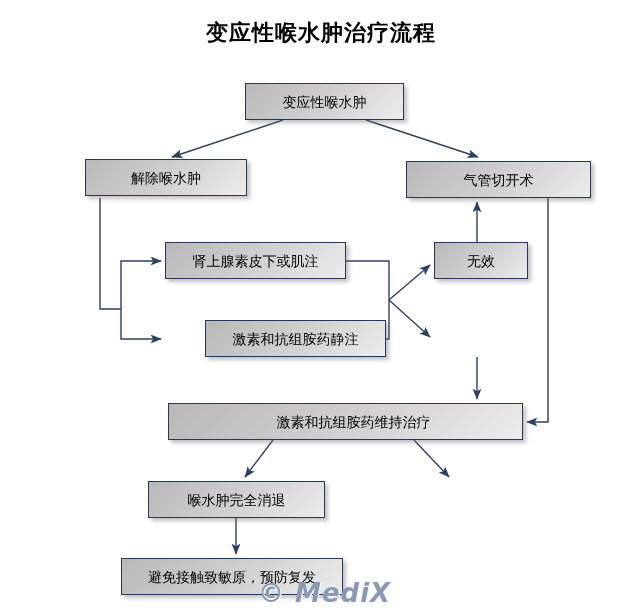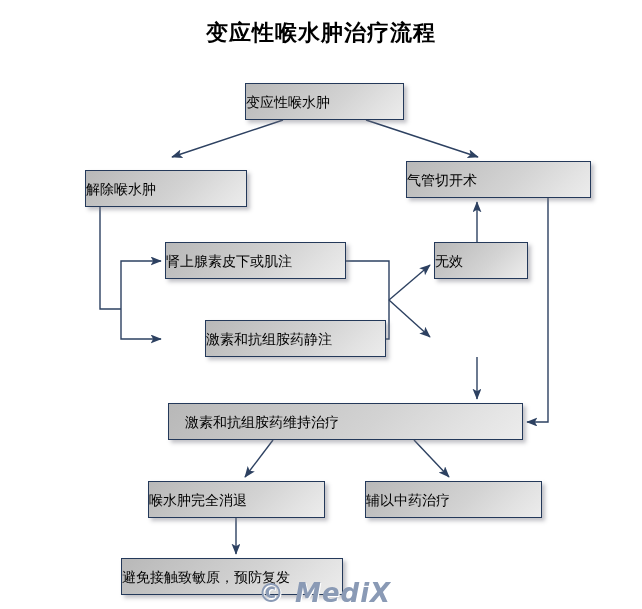--- a/index.html
+++ b/index.html
@@ -29,20 +29,21 @@
     color: #000000;
     letter-spacing: 1px;
   }
   .node {
     position: absolute;
     border: 1px solid #24395a;
     background: linear-gradient(135deg, #b8b8b8 0%, #c6c6c6 30%, #d3d3d3 58%, #e2e2e2 82%, #ececec 100%);
     box-shadow: 3px 3px 4px rgba(120,120,130,0.45);
     display: flex;
     align-items: center;
+    justify-content: center;
     color: #000000;
     font-size: 14px;
     line-height: 1;
     text-align: center;
     z-index: 5;
   }
   svg#wires {
     position: absolute;
     left: 0;
     top: 0;
@@ -102,21 +103,21 @@
       <path d="M414,440 L449,477" marker-end="url(#ah)"></path>
 
       <path d="M236,518 L236,554" marker-end="url(#ah)"></path>
     </g>
   </svg>
 
   <div class="node" style="left:245px;top:83px;width:159px;height:37px;">
     <span>变应性喉水肿</span>
   </div>
 
-  <div class="node" style="left:85px;top:170px;width:162px;height:37px;">
+  <div class="node" style="left:85px;top:159px;width:162px;height:37px;">
     <span>解除喉水肿</span>
   </div>
 
   <div class="node" style="left:406px;top:161px;width:185px;height:37px;">
     <span>气管切开术</span>
   </div>
 
   <div class="node" style="left:165px;top:242px;width:181px;height:37px;">
     <span>肾上腺素皮下或肌注</span>
   </div>
@@ -131,23 +132,20 @@
 
 
   <div class="node" style="left:168px;top:403px;width:355px;height:37px;padding-left:16px;">
     <span>激素和抗组胺药维持治疗</span>
   </div>
 
   <div class="node" style="left:148px;top:481px;width:177px;height:37px;">
     <span>喉水肿完全消退</span>
   </div>
 
-  <div class="node" style="left:365px;top:481px;width:177px;height:37px;">
-    <span>辅以中药治疗</span>
-  </div>
 
   <div class="node" style="left:121px;top:558px;width:222px;height:37px;">
     <span>避免接触致敏原，预防复发</span>
   </div>
 
   <div id="watermark">© MediX</div>
 
 </div>
 
 </body></html>

